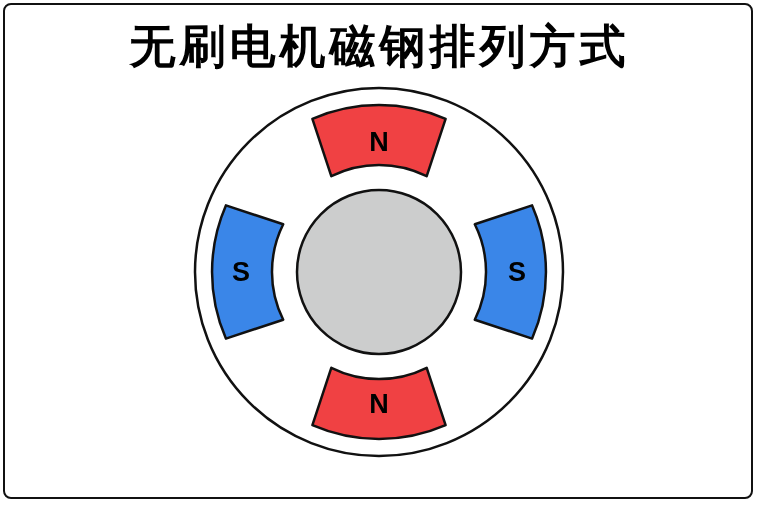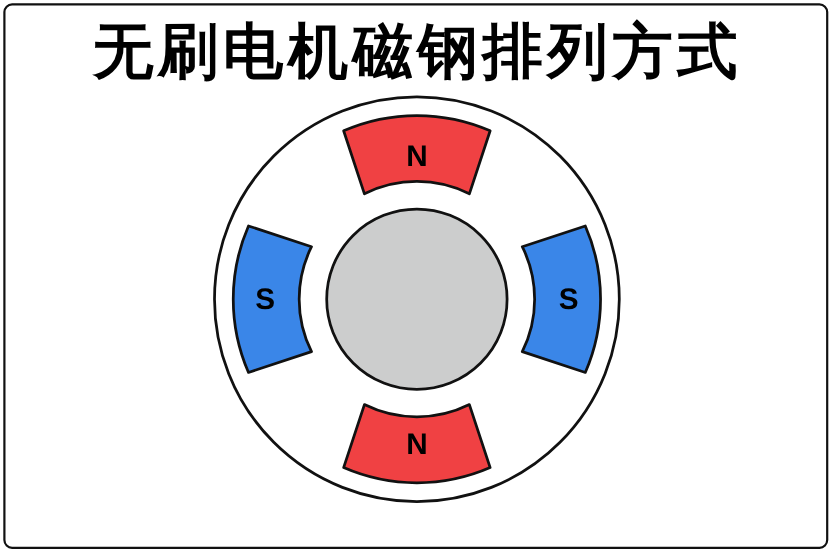--- a/index.html
+++ b/index.html
@@ -1,18 +1,18 @@
 <!DOCTYPE html>
 <html><head>
 <meta charset="utf-8">
 <style>
   html,body{margin:0;padding:0;background:#fff;}
   body{width:759px;height:506px;position:relative;overflow:hidden;}
   .frame{position:absolute;left:3px;top:3px;width:750px;height:496px;border:2.5px solid #111;border-radius:8px;box-sizing:border-box;background:#fff;}
-  .title{position:absolute;left:0;top:14px;width:759px;text-align:center;font-family:"DejaVu Sans",sans-serif;font-weight:bold;font-size:55px;letter-spacing:4px;color:#000;line-height:64px;}
+  .title{position:absolute;left:0;top:14px;width:759px;text-align:center;font-family:"DejaVu Sans",sans-serif;font-weight:bold;font-size:46px;letter-spacing:4px;color:#000;line-height:64px;}
   svg{position:absolute;left:0;top:0;}
   .pole{font-family:"Liberation Sans",sans-serif;font-weight:bold;font-size:27px;fill:#000;}
 </style>
 </head>
 <body>
 
 <div class="frame"></div>
 <div class="title">无刷电机磁钢排列方式</div>
 
 <svg width="759" height="506" viewBox="0 0 759 506">

